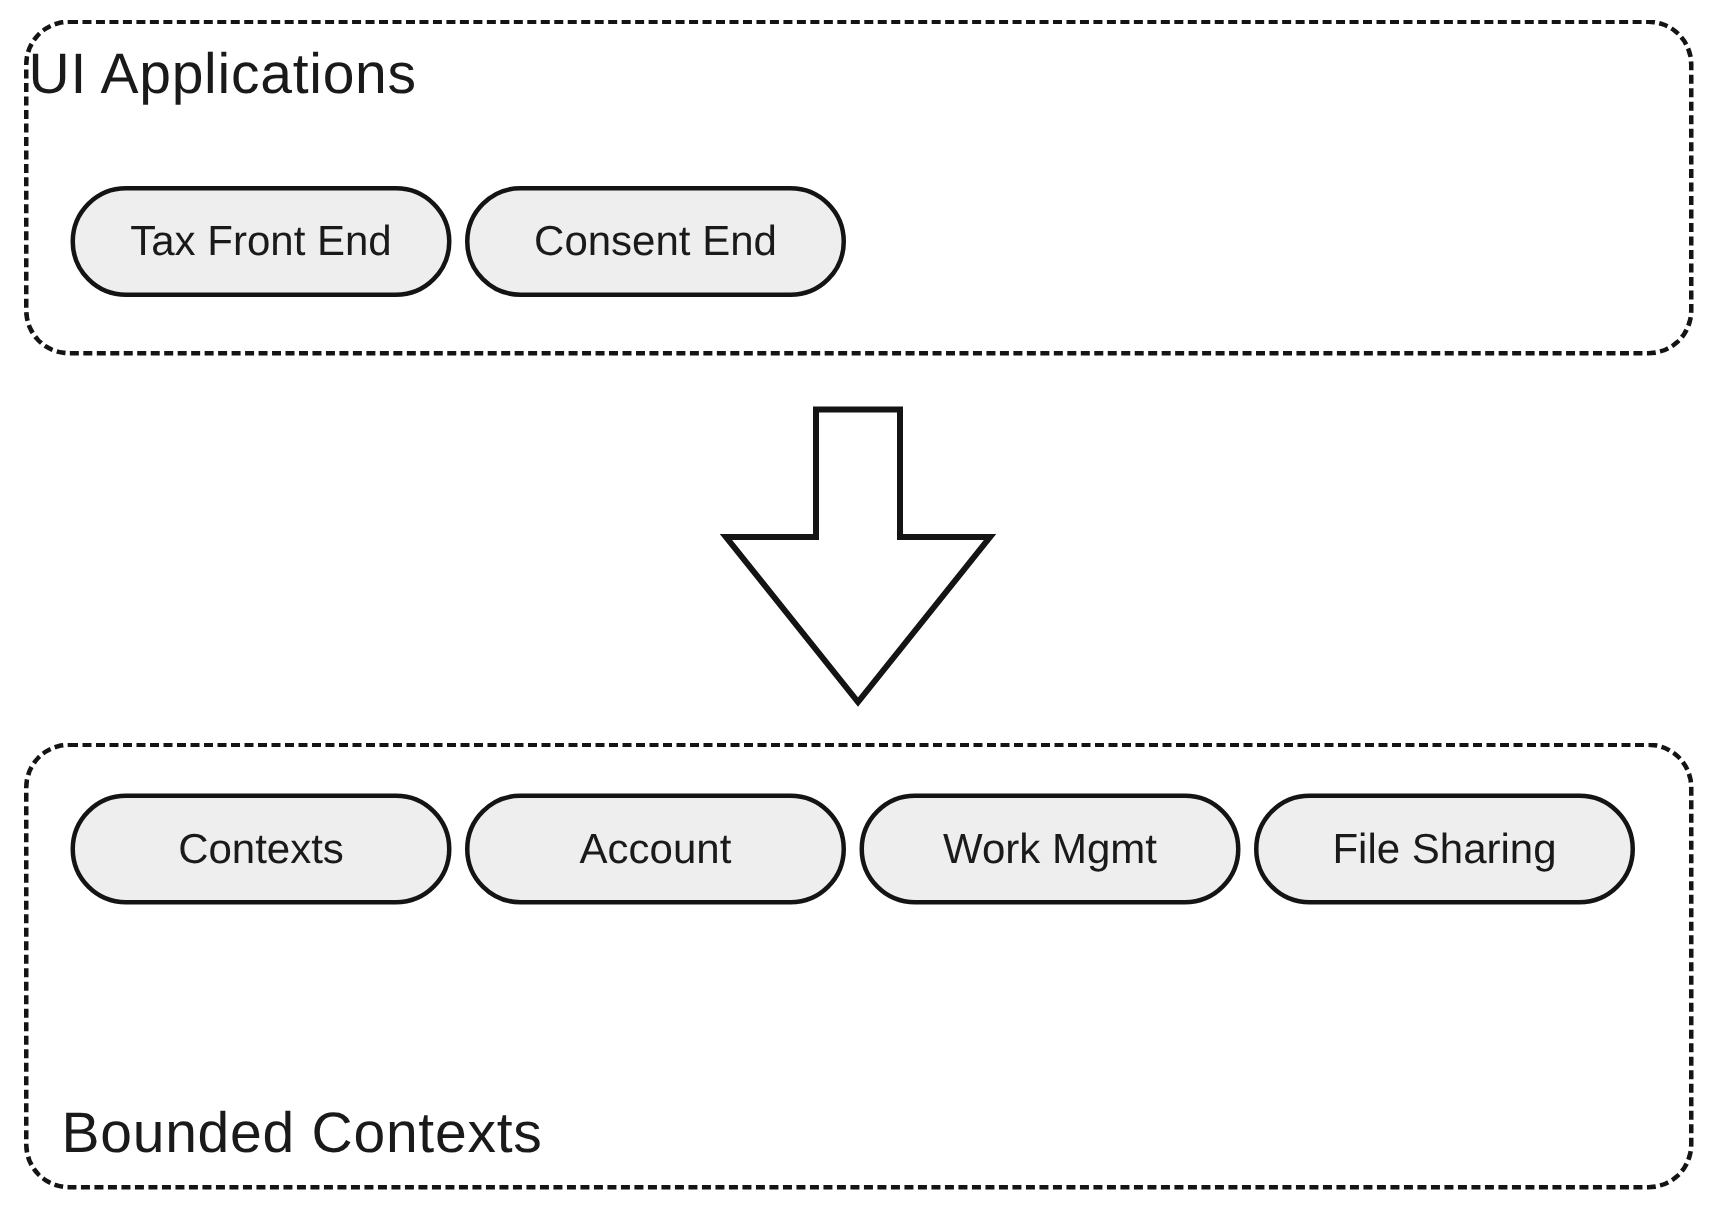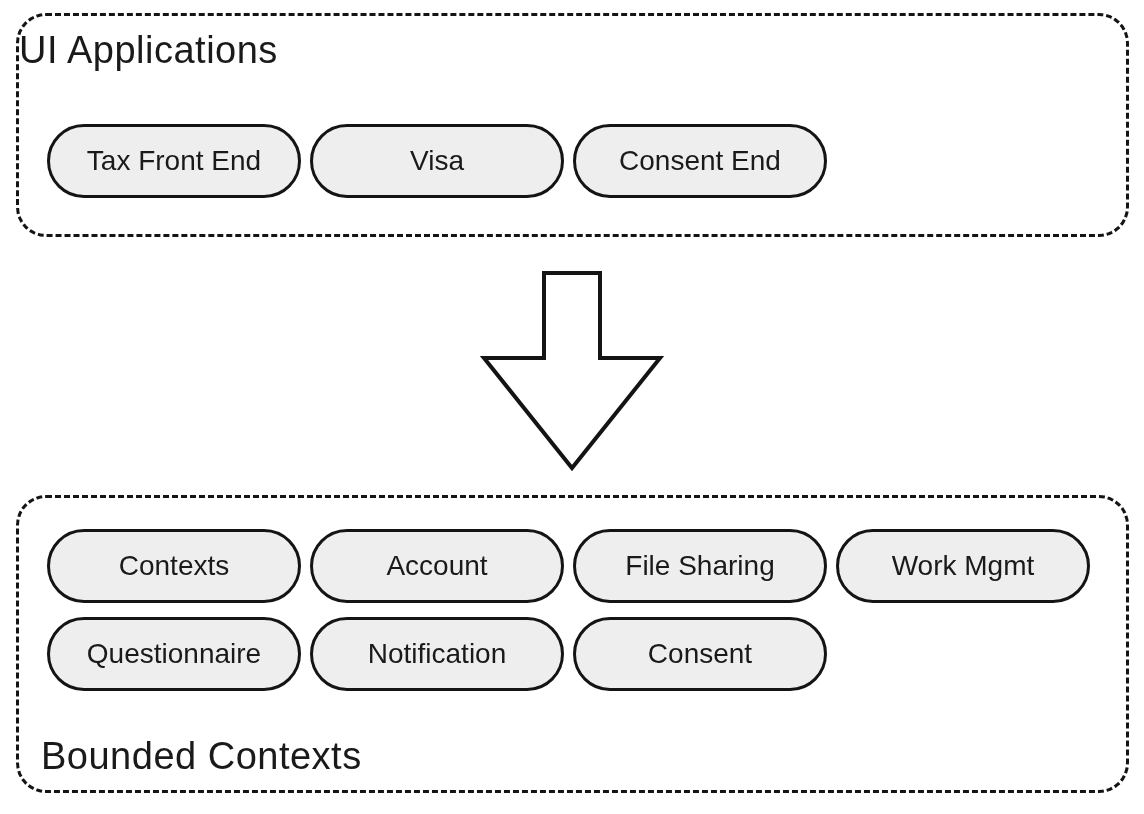--- a/index.html
+++ b/index.html
@@ -88,35 +88,29 @@
     height: 208px;
   }
 </style>
 </head>
 <body>
 
 <div class="group" id="top-group">
   <div class="group-title">UI Applications</div>
   <div class="pill-row">
     <div class="pill">Tax Front End</div>
-    <div class="pill">Visa</div>
     <div class="pill">Consent End</div>
   </div>
 </div>
 
 <svg id="arrow-svg" viewBox="478 267 188 208" xmlns="http://www.w3.org/2000/svg">
   <polygon points="544,273 600,273 600,358 660,358 572,468 484,358 544,358" fill="#ffffff" stroke="#141414" stroke-width="4" stroke-linejoin="miter"></polygon>
 </svg>
 
 <div class="group" id="bottom-group">
   <div class="pill-row pill-row-1">
     <div class="pill">Contexts</div>
     <div class="pill">Account</div>
+    <div class="pill">Work Mgmt</div>
     <div class="pill">File Sharing</div>
-    <div class="pill">Work Mgmt</div>
-  </div>
-  <div class="pill-row pill-row-2">
-    <div class="pill">Questionnaire</div>
-    <div class="pill">Notification</div>
-    <div class="pill">Consent</div>
   </div>
   <div class="group-title">Bounded Contexts</div>
 </div>
 
 </body></html>

